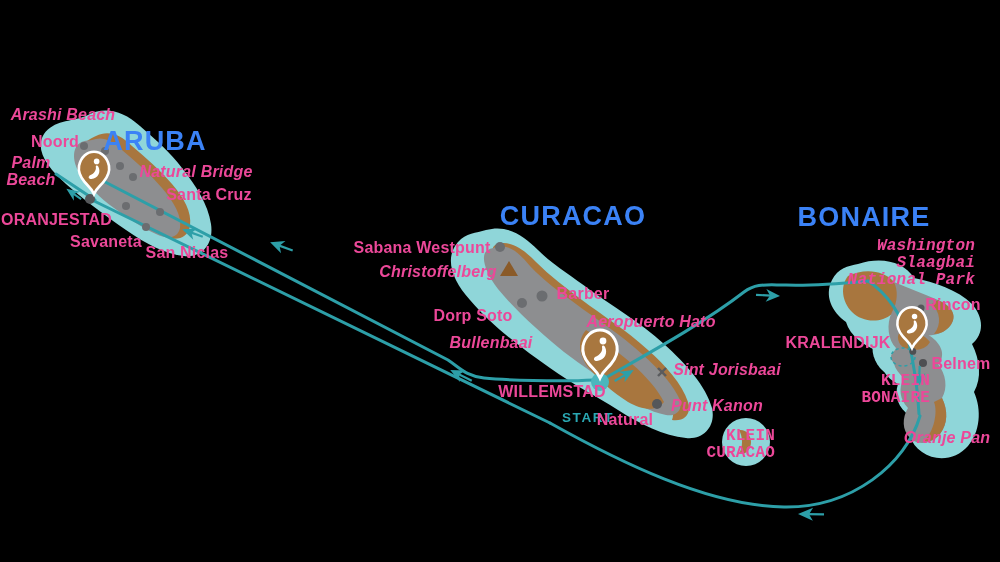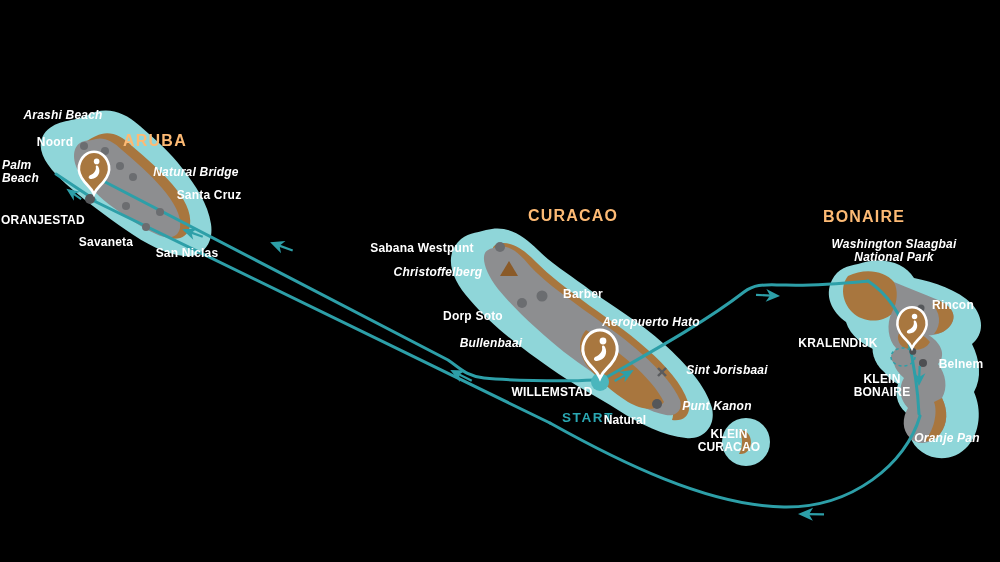--- a/index.html
+++ b/index.html
@@ -1,26 +1,26 @@
 <!DOCTYPE html>
 <html><head>
 <meta charset="utf-8">
 <title>map</title>
 <style>
   html,body{margin:0;padding:0;background:#000;}
   .stage{position:relative;width:1000px;height:562px;background:#000;overflow:hidden;
          font-family:"Liberation Sans",sans-serif;}
   .stage svg{position:absolute;left:0;top:0;}
-  .lbl{position:absolute;color:#ffffff;font-size:12px;font-weight:700;white-space:nowrap;
+  .lbl{position:absolute;color:#ec4899;font-size:16px;font-weight:700;white-space:nowrap;
        transform:translate(-50%,-50%);letter-spacing:.2px;line-height:1.05;z-index:5;}
   .it{font-style:italic;}
-  .nm{color:#fdba74;font-size:16px;font-weight:800;letter-spacing:1.2px;}
+  .nm{color:#3b82f6;font-size:27px;font-weight:800;letter-spacing:1.2px;}
   .la{transform:translate(0,-50%);}
-  .wrap{white-space:normal;text-align:left;}
-  .wrapl{white-space:normal;text-align:center;transform:none;}
+  .wrap{white-space:normal;text-align:center;}
+  .wrapl{white-space:normal;text-align:right;transform:none;font-family:Liberation Mono, monospace;}
   .start{color:#2aa7b2;font-size:13.5px;font-weight:800;letter-spacing:1.6px;margin-top:9px;}
 </style>
 </head>
 <body>
 
 <div class="stage">
 
 <svg width="1000" height="562" viewBox="0 0 1000 562">
 
   <g fill="#8fd6d9">

